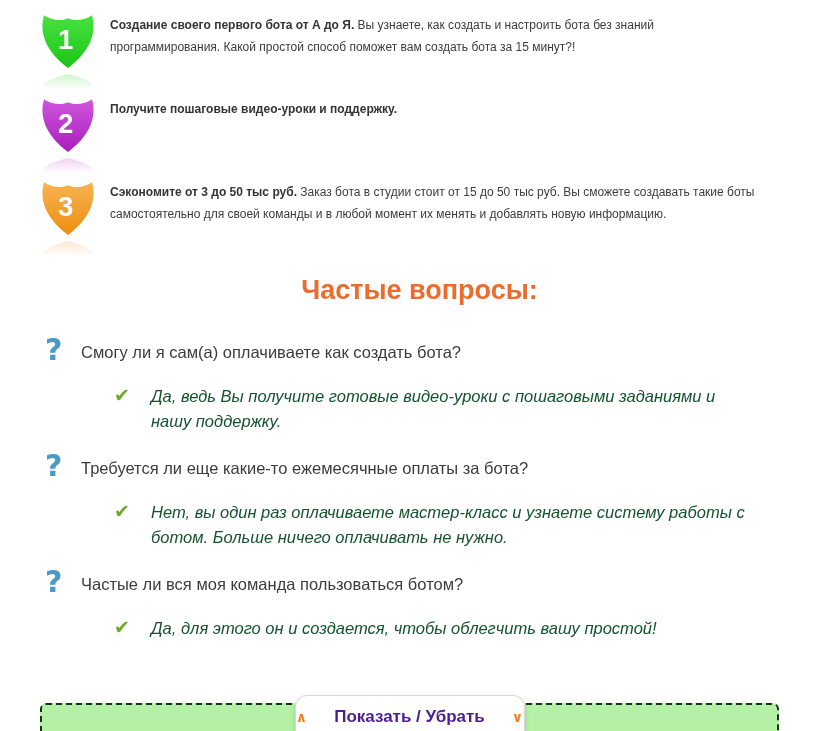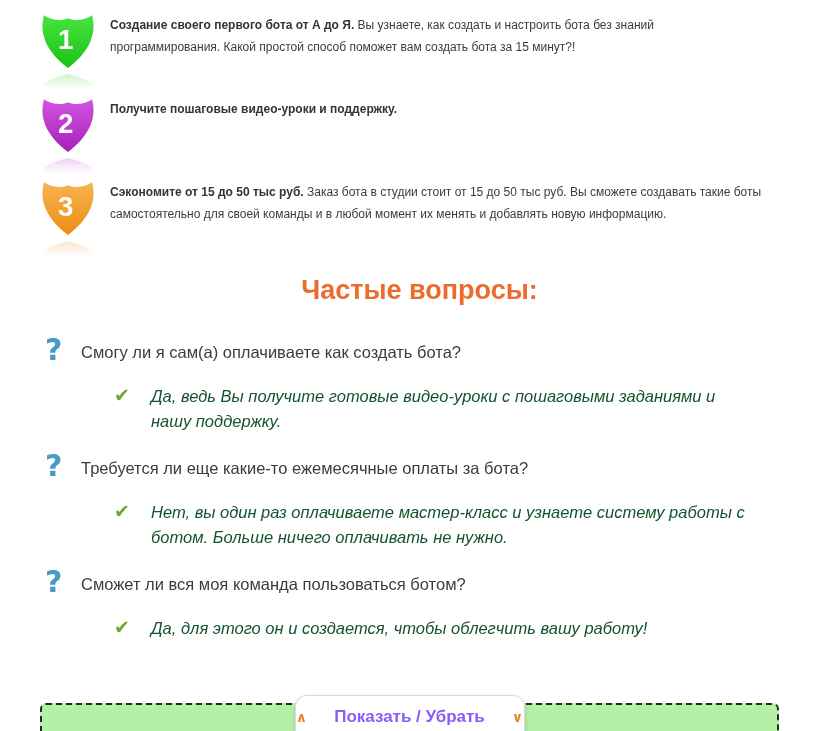--- a/index.html
+++ b/index.html
@@ -52,21 +52,21 @@
     background:#b4f1a7; border:2px dashed #1d2e1a; border-radius:6px;
   }
   .spoiler-tab {
     position:absolute; left:50%; transform:translateX(-50%); top:-10px;
     width:230px; height:55px; background:#ffffff;
     border:1px solid #d9d9d9; border-radius:12px;
     box-shadow:0 2px 5px rgba(0,0,0,.15);
     display:flex; align-items:flex-start; justify-content:center; gap:27px;
     padding-top:11px; cursor:pointer;
   }
-  .tab-label { color:#8b5cf6; font-weight:bold; font-size:17px; line-height:20px; }
+  .tab-label { color:#4c1d95; font-weight:bold; font-size:17px; line-height:20px; }
   .chev { color:#e8872b; font-size:14px; font-weight:bold; line-height:20px;
     font-family:"DejaVu Sans",sans-serif; }
 </style>
 </head>
 <body>
 
 <div class="page">
 
   <div class="steps">
 
@@ -123,21 +123,21 @@
           </defs>
           <path d="M50 12 C38 18 20 14 10 7 C2 36 12 66 50 95 C88 66 98 36 90 7 C80 14 62 18 50 12 Z" fill="url(#g3)"></path>
           <text x="46" y="64" text-anchor="middle" font-size="46" font-weight="bold" fill="#ffffff">3</text>
         </svg>
         <svg class="refl" viewBox="0 0 100 100" preserveAspectRatio="none">
           <g transform="translate(0,100) scale(1,-1)">
             <path d="M50 12 C38 18 20 14 10 7 C2 36 12 66 50 95 C88 66 98 36 90 7 C80 14 62 18 50 12 Z" fill="#f0992f"></path>
           </g>
         </svg>
       </div>
-      <div class="step-text"><span class="lead">Сэкономите от 15 до 50 тыс руб.</span><span> Заказ бота в студии стоит от 15 до 50 тыс руб. Вы сможете создавать такие боты самостоятельно для своей команды и в любой момент их менять и добавлять новую информацию.</span></div>
+      <div class="step-text"><span class="lead">Сэкономите от 3 до 50 тыс руб.</span><span> Заказ бота в студии стоит от 15 до 50 тыс руб. Вы сможете создавать такие боты самостоятельно для своей команды и в любой момент их менять и добавлять новую информацию.</span></div>
     </div>
 
   </div>
 
   <h2 class="section-h">Частые вопросы:</h2>
 
   <div class="faq-list">
 
     <div class="q-row">
       <div class="q-icon">?</div>
@@ -152,25 +152,25 @@
       <div class="q-icon">?</div>
       <div class="q-text">Требуется ли еще какие-то ежемесячные оплаты за бота?</div>
     </div>
     <div class="a-row">
       <div class="check-icon">✔</div>
       <div class="a-text">Нет, вы один раз оплачиваете мастер-класс и узнаете систему работы с ботом. Больше ничего оплачивать не нужно.</div>
     </div>
 
     <div class="q-row">
       <div class="q-icon">?</div>
-      <div class="q-text">Сможет ли вся моя команда пользоваться ботом?</div>
+      <div class="q-text">Частые ли вся моя команда пользоваться ботом?</div>
     </div>
     <div class="a-row">
       <div class="check-icon">✔</div>
-      <div class="a-text">Да, для этого он и создается, чтобы облегчить вашу работу!</div>
+      <div class="a-text">Да, для этого он и создается, чтобы облегчить вашу простой!</div>
     </div>
 
   </div>
 
 
   <div class="spoiler-box">
     <div class="spoiler-tab">
       <span class="chev">∧</span>
       <span class="tab-label">Показать / Убрать</span>
       <span class="chev">∨</span>

